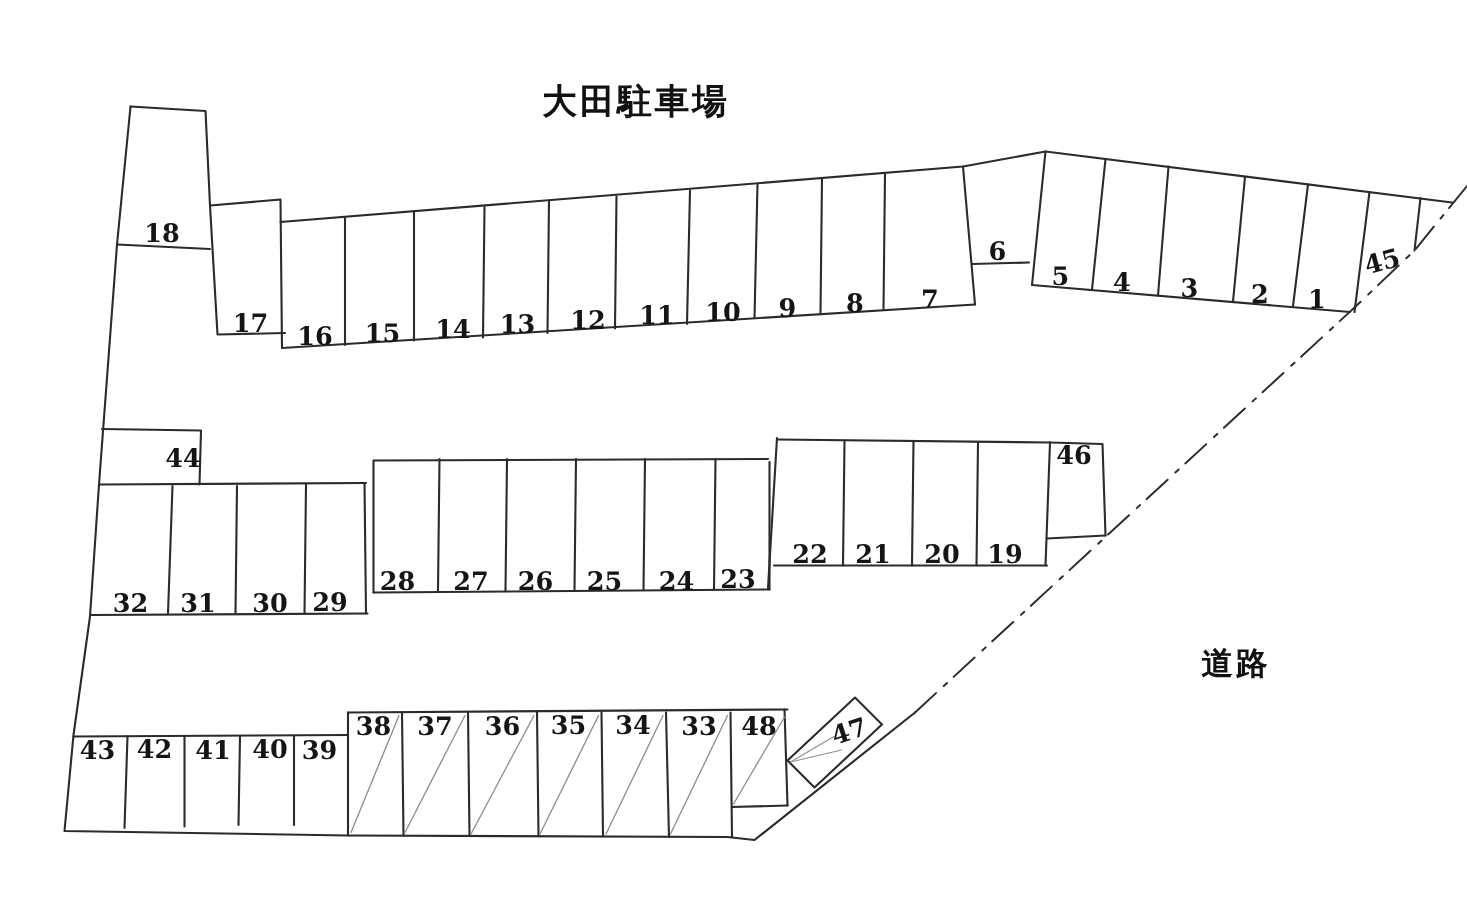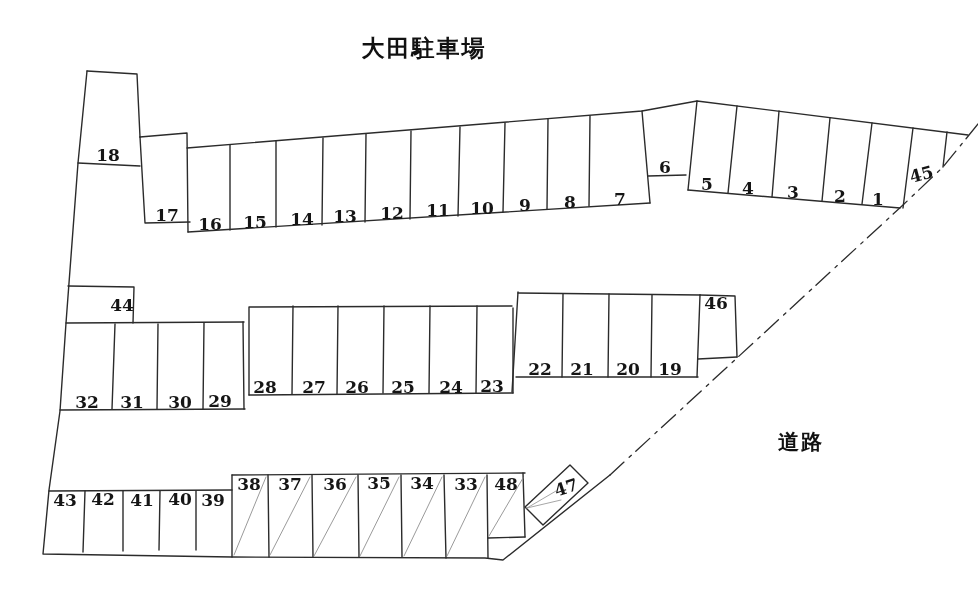--- a/index.html
+++ b/index.html
@@ -12,21 +12,21 @@
   }
   .page svg{position:absolute;left:0;top:0;}
   .floating-label{
     position:absolute;
     transform:translate(-50%,-50%);
     color:#111;
     font-weight:bold;
     white-space:nowrap;
     letter-spacing:2px;
   }
-  .title-label{font-size:23px;}
+  .title-label{font-size:23px;margin-top:20px;}
   .road-label{font-size:21px;}
   .stall-num{
     font-family:"DejaVu Serif", serif;
     font-weight:bold;
     font-size:17px;
     fill:#151515;
   }
 </style>
 </head>
 <body>
@@ -152,14 +152,14 @@
       <text x="249" y="490" text-anchor="middle" class="stall-num" fill="#151515">38</text>
       <text x="290" y="490" text-anchor="middle" class="stall-num" fill="#151515">37</text>
       <text x="335" y="490" text-anchor="middle" class="stall-num" fill="#151515">36</text>
       <text x="379" y="489" text-anchor="middle" class="stall-num" fill="#151515">35</text>
       <text x="422" y="489" text-anchor="middle" class="stall-num" fill="#151515">34</text>
       <text x="466" y="490" text-anchor="middle" class="stall-num" fill="#151515">33</text>
       <text x="506" y="490" text-anchor="middle" class="stall-num" fill="#151515">48</text>
       <text x="568" y="493" text-anchor="middle" class="stall-num" fill="#151515" transform="rotate(-18 568 493)">47</text>
     </svg>
   <div class="floating-label title-label" style="left:424px;top:48px;">大田駐車場</div>
-  <div class="floating-label road-label" style="left:801px;top:442px;">道路</div>
+  <div class="floating-label road-label" style="left:824px;top:442px;">道路</div>
 </div>
 
 </body></html>

